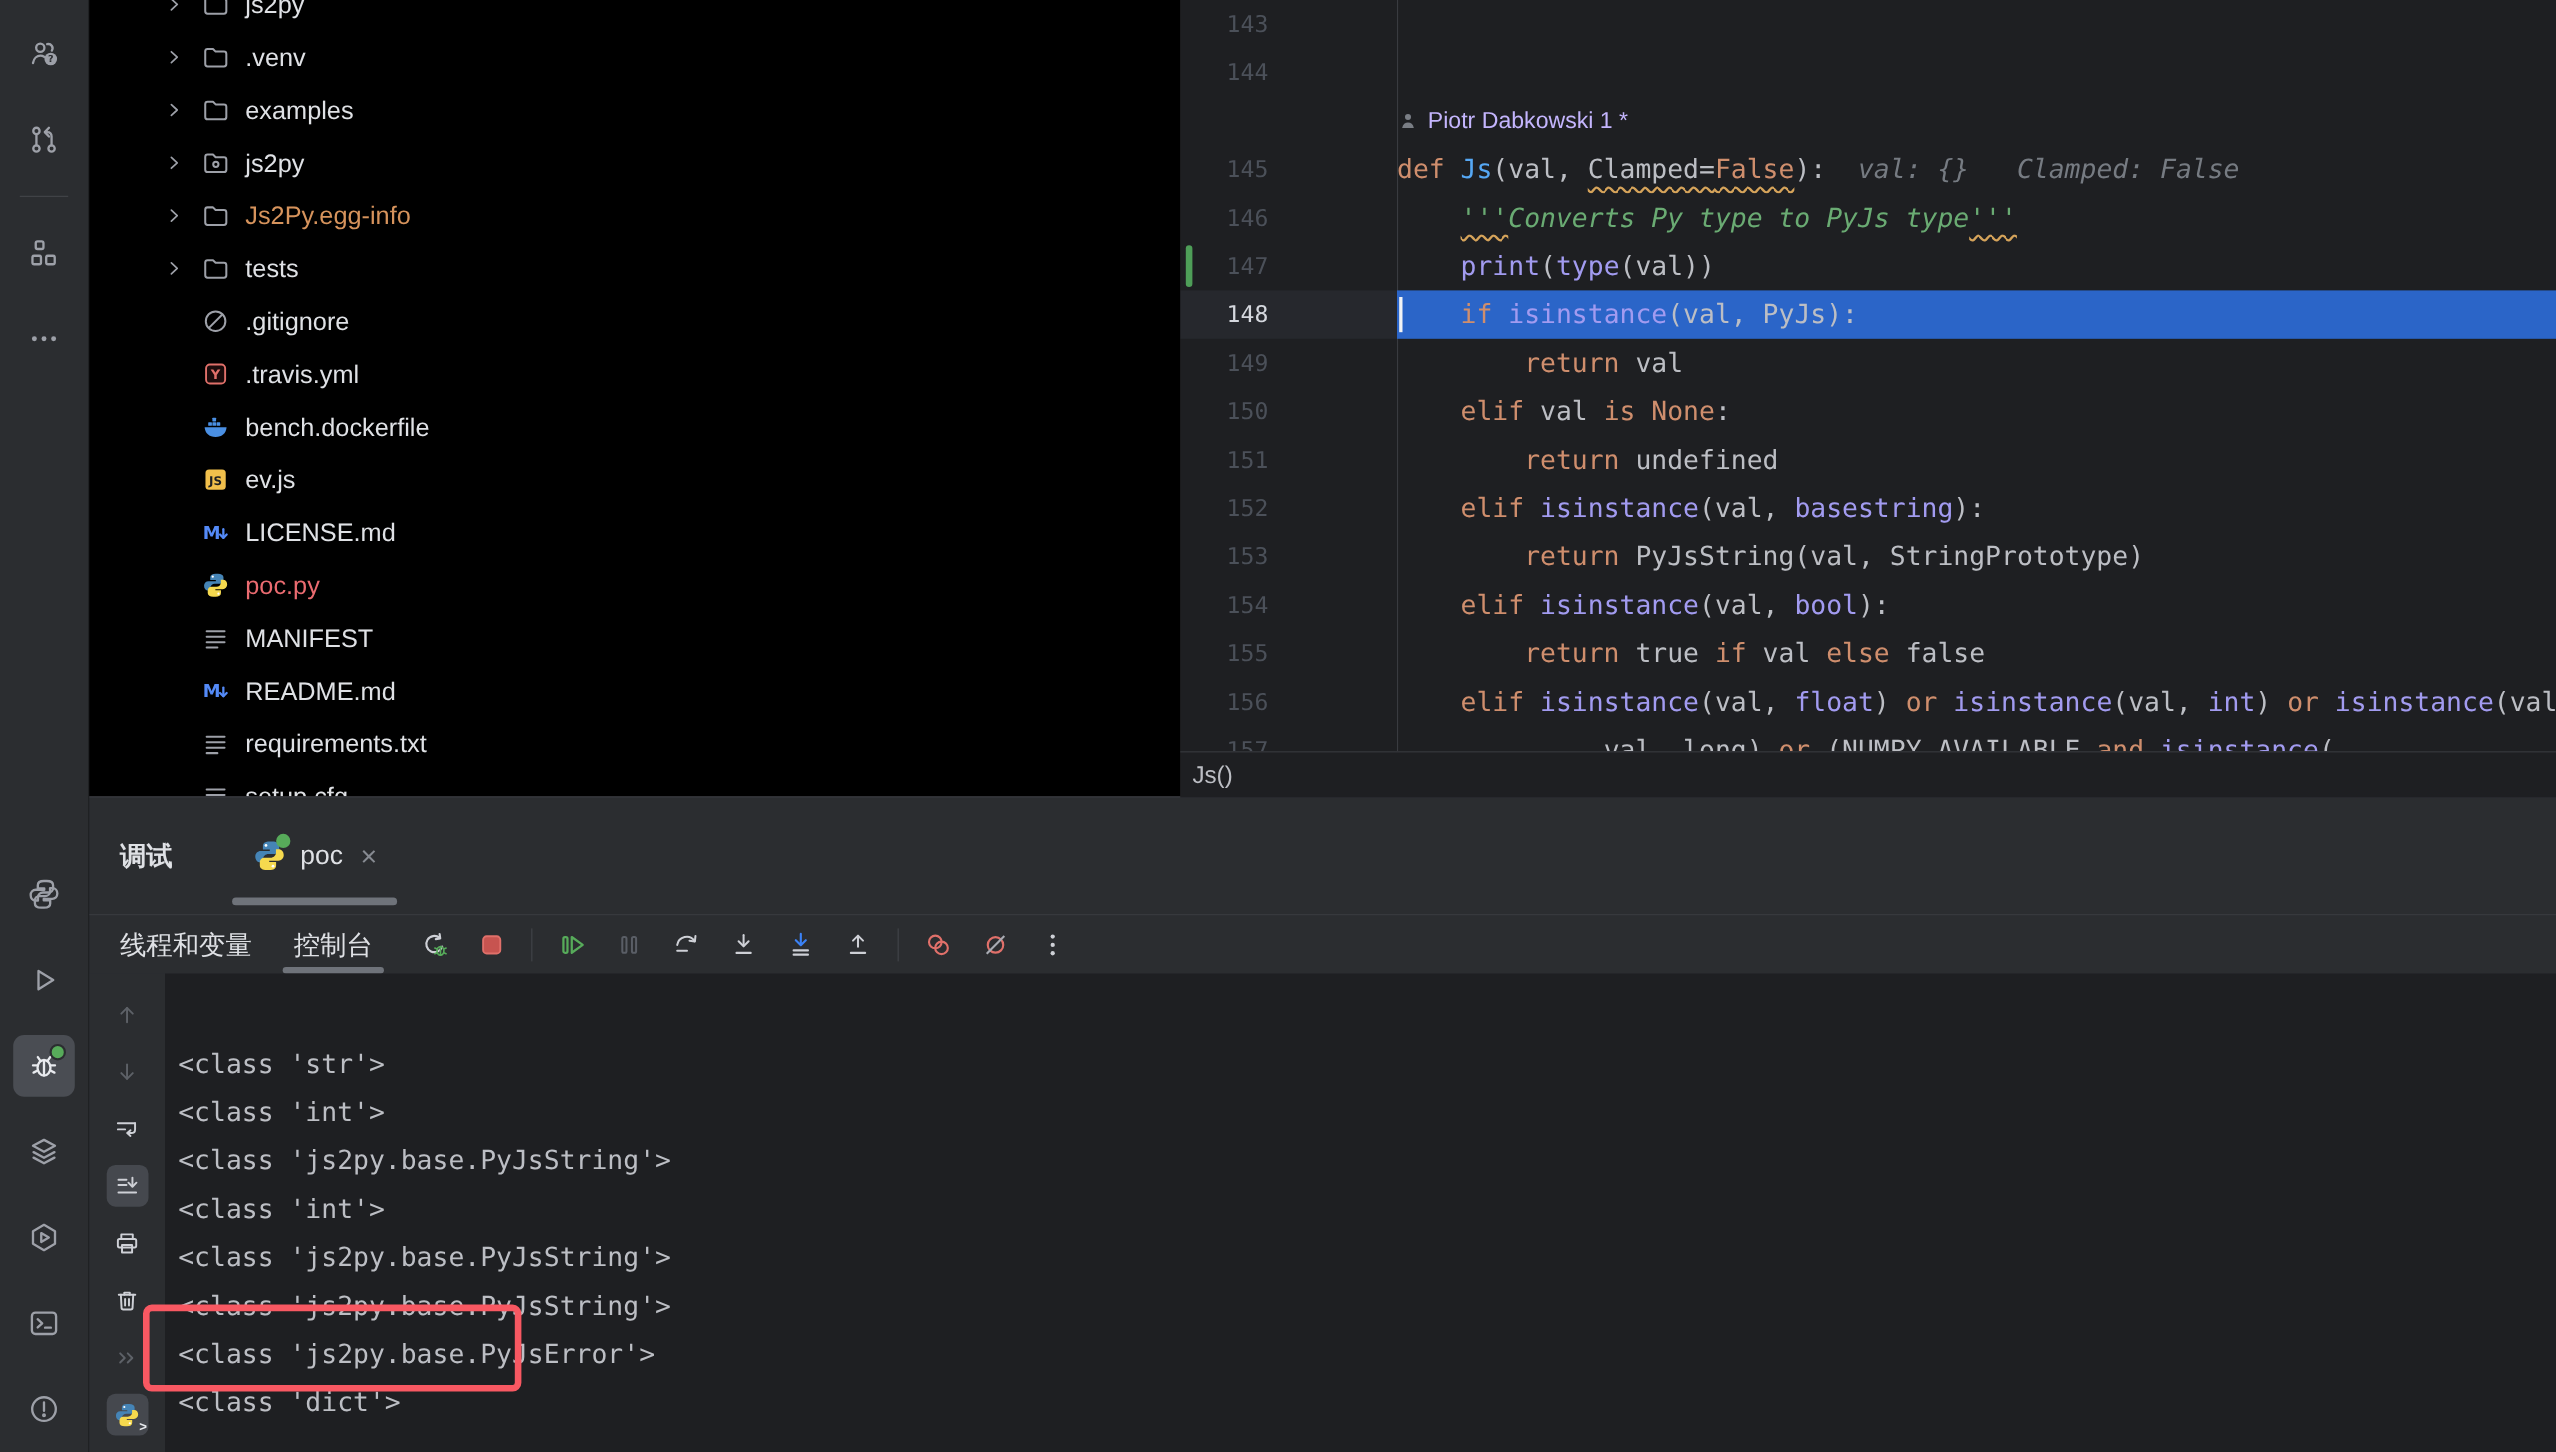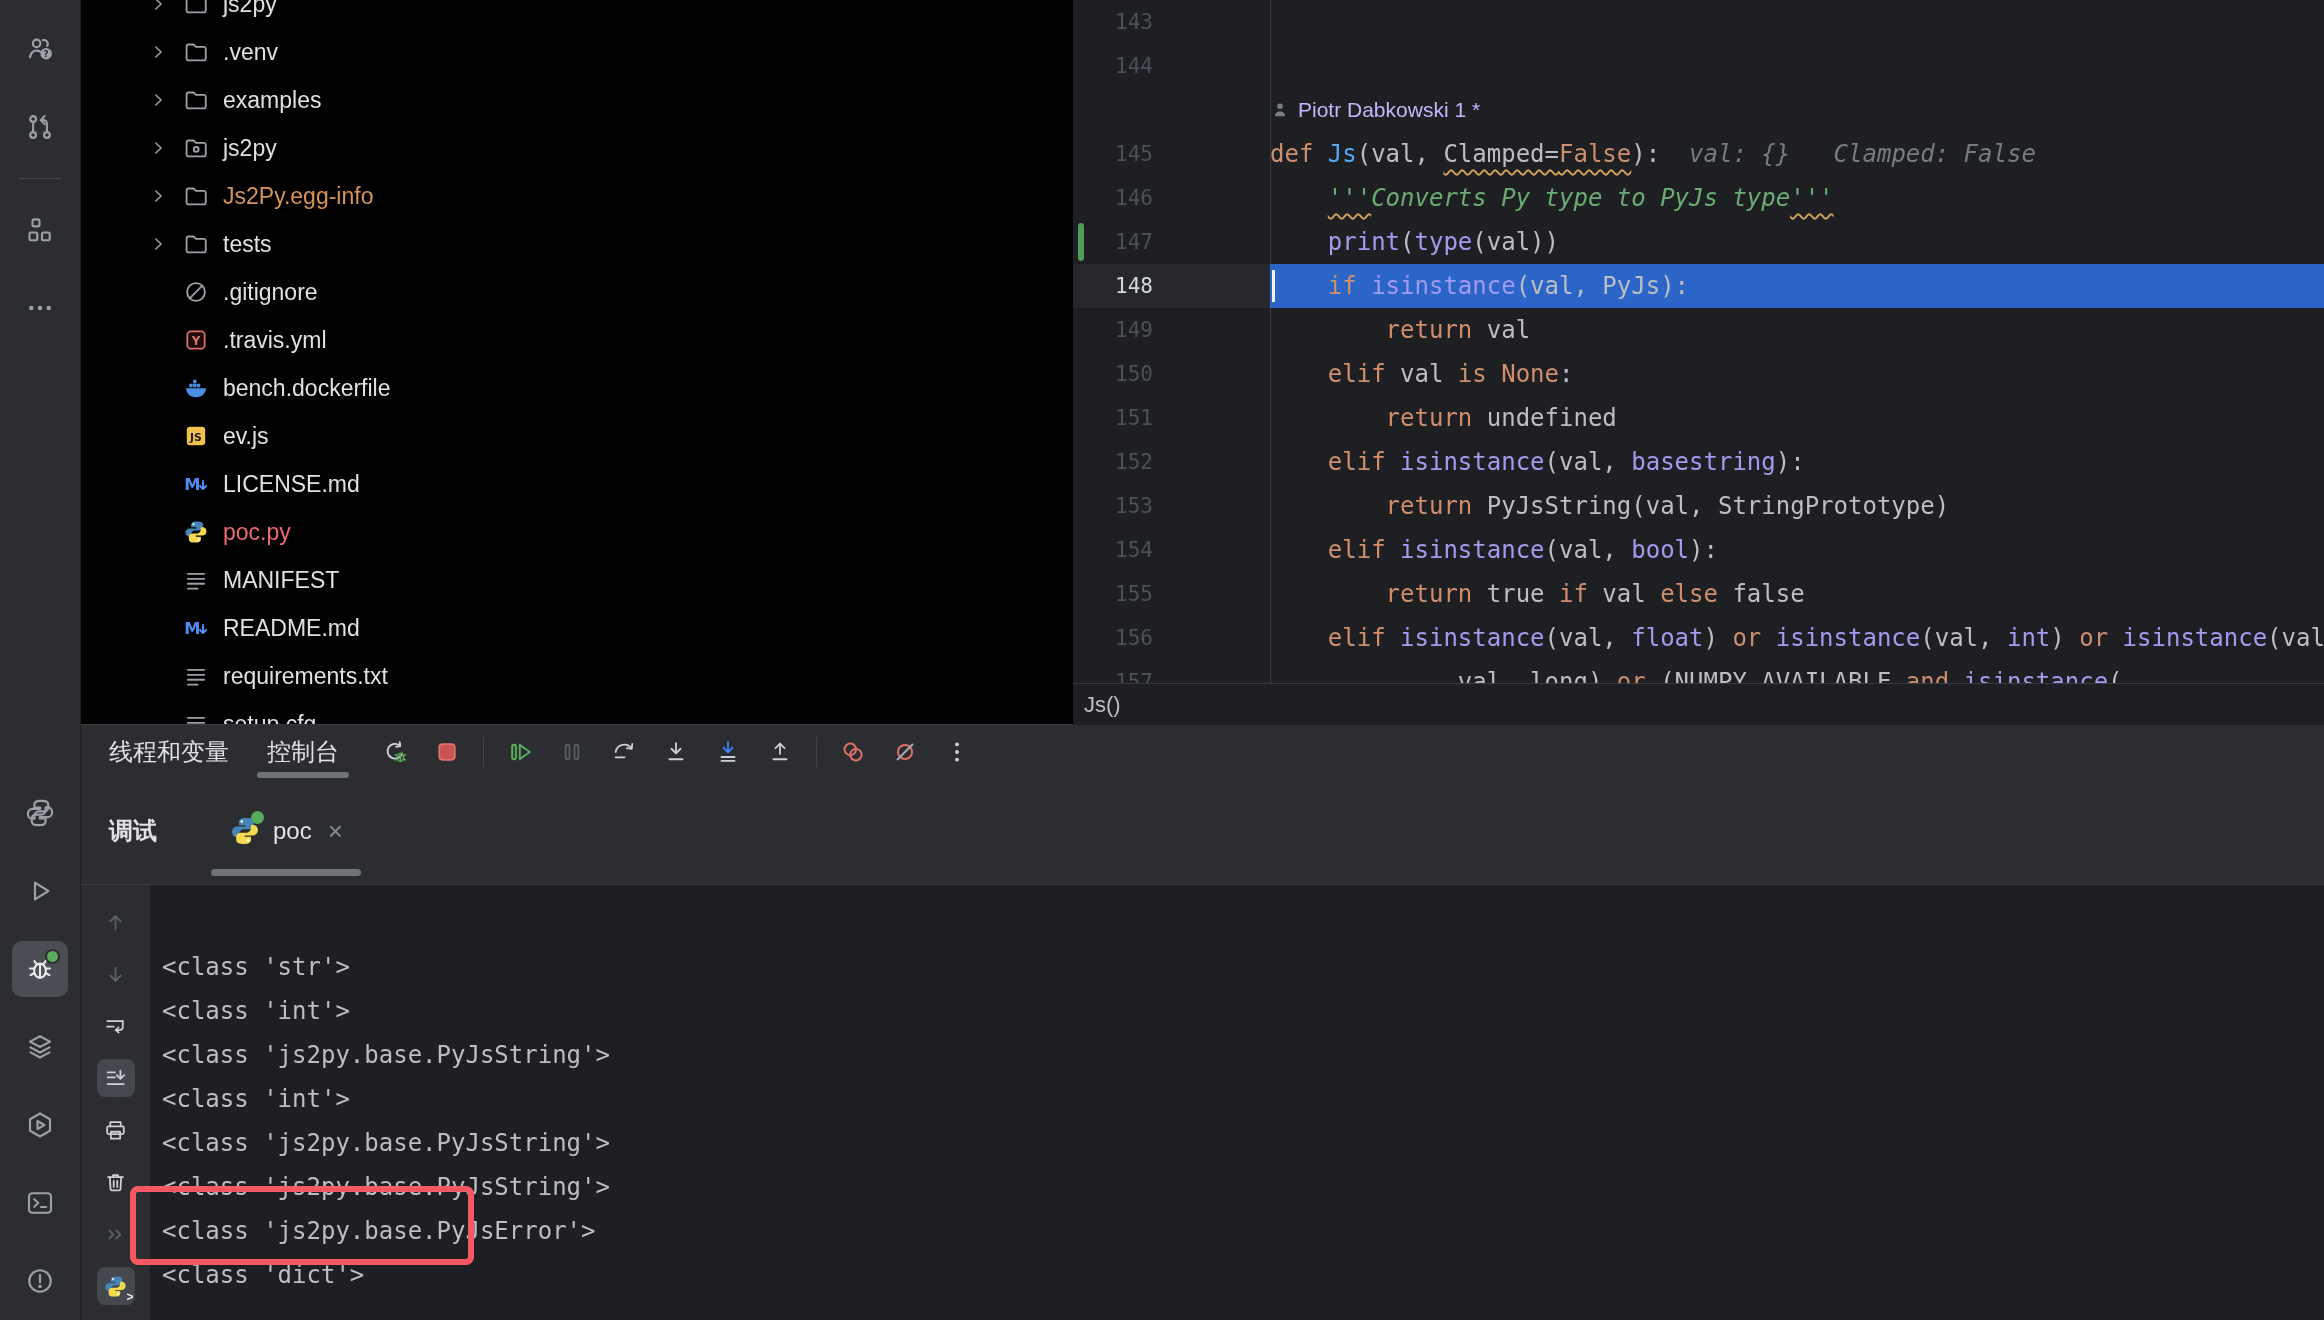--- a/index.html
+++ b/index.html
@@ -452,20 +452,37 @@
         <div class="crow"><div class="gut"><span class="num">156</span></div><div class="codeline"><span class="tok-t">    </span><span class="tok-k">elif </span><span class="tok-b">isinstance</span><span class="tok-t">(val, </span><span class="tok-b">float</span><span class="tok-t">) </span><span class="tok-k">or </span><span class="tok-b">isinstance</span><span class="tok-t">(val, </span><span class="tok-b">int</span><span class="tok-t">) </span><span class="tok-k">or </span><span class="tok-b">isinstance</span><span class="tok-t">(val,</span></div></div>
         <div class="crow"><div class="gut"><span class="num">157</span></div><div class="codeline"><span class="tok-t">             </span><span class="tok-t">val, long) </span><span class="tok-k">or </span><span class="tok-t">(NUMPY_AVAILABLE </span><span class="tok-k">and </span><span class="tok-b wavy">isinstance</span><span class="tok-t wavy">(</span></div></div>
       </div>
   </section>
 
   <div id="breadcrumb">
     <span>Js()</span>
   </div>
 
   <section id="tool-window">
+    <div id="tw-tabbar">
+      <span id="tw-title">调试</span>
+      <div id="session-tab">
+        <span class="pyico">
+            <svg viewBox="0 0 24 24">
+              <path d="M12 2.3c-2.7 0-4.5 1-4.5 3.1v2.3h4.7v1H6c-2.1 0-3.7 1.6-3.7 3.8 0 2.3 1.4 4 3.5 4h1.8v-2.4c0-1.9 1.7-3.4 3.7-3.4h4.2c1.7 0 3.1-1.4 3.1-3.1V5.4c0-2-1.9-3.1-4.6-3.1z" fill="#4584b6"></path>
+              <path d="M12 21.7c2.7 0 4.5-1 4.5-3.1v-2.3h-4.7v-1H18c2.1 0 3.7-1.6 3.7-3.8 0-2.3-1.4-4-3.5-4h-1.8v2.4c0 1.9-1.7 3.4-3.7 3.4H8.5c-1.7 0-3.1 1.4-3.1 3.1v2.2c0 2 1.9 3.1 4.6 3.1z" fill="#f5d94e"></path>
+              <circle cx="9.6" cy="4.9" r=".95" fill="#fff"></circle>
+              <circle cx="14.4" cy="19.1" r=".95" fill="#fff"></circle>
+            </svg>
+            <span class="dot"></span>
+          </span>
+        <span id="session-label">poc</span>
+        <span id="session-close">×</span>
+        <span id="session-pill"></span>
+      </div>
+    </div>
     <div id="tw-toolbar">
       <span class="view-tab" id="view-tab-0">线程和变量</span>
       <span class="view-tab sel" id="view-tab-1">控制台</span>
       <div id="dbg-icons">
           <div class="tb-btn">
             <svg viewBox="0 0 24 24" fill="none" stroke-linecap="round" stroke-linejoin="round">
               <path d="M18.4 13.4A6.8 6.8 0 1 1 16.2 6" stroke="#ced0d6" stroke-width="1.8"></path>
               <path d="M16.3 2.9l.5 3.7-3.7.6" stroke="#ced0d6" stroke-width="1.8"></path>
               <g stroke="#57ab5a" stroke-width="1.4">
                 <ellipse cx="17" cy="17" rx="2.9" ry="3.6"></ellipse>
@@ -539,37 +556,20 @@
           </div>
           <div class="tb-btn">
             <svg viewBox="0 0 24 24" fill="currentColor">
               <circle cx="12" cy="5" r="1.8"></circle>
               <circle cx="12" cy="12" r="1.8"></circle>
               <circle cx="12" cy="19" r="1.8"></circle>
             </svg>
           </div>
         </div>
     </div>
-    <div id="tw-tabbar">
-      <span id="tw-title">调试</span>
-      <div id="session-tab">
-        <span class="pyico">
-            <svg viewBox="0 0 24 24">
-              <path d="M12 2.3c-2.7 0-4.5 1-4.5 3.1v2.3h4.7v1H6c-2.1 0-3.7 1.6-3.7 3.8 0 2.3 1.4 4 3.5 4h1.8v-2.4c0-1.9 1.7-3.4 3.7-3.4h4.2c1.7 0 3.1-1.4 3.1-3.1V5.4c0-2-1.9-3.1-4.6-3.1z" fill="#4584b6"></path>
-              <path d="M12 21.7c2.7 0 4.5-1 4.5-3.1v-2.3h-4.7v-1H18c2.1 0 3.7-1.6 3.7-3.8 0-2.3-1.4-4-3.5-4h-1.8v2.4c0 1.9-1.7 3.4-3.7 3.4H8.5c-1.7 0-3.1 1.4-3.1 3.1v2.2c0 2 1.9 3.1 4.6 3.1z" fill="#f5d94e"></path>
-              <circle cx="9.6" cy="4.9" r=".95" fill="#fff"></circle>
-              <circle cx="14.4" cy="19.1" r=".95" fill="#fff"></circle>
-            </svg>
-            <span class="dot"></span>
-          </span>
-        <span id="session-label">poc</span>
-        <span id="session-close">×</span>
-        <span id="session-pill"></span>
-      </div>
-    </div>
     <div id="console-gutter">
         <div class="cg-btn dim">
           <svg viewBox="0 0 24 24" fill="none" stroke="currentColor" stroke-width="1.7" stroke-linecap="round" stroke-linejoin="round">
             <path d="M12 18.5V6"></path>
             <path d="M7 11l5-5 5 5"></path>
           </svg>
         </div>
         <div class="cg-btn dim">
           <svg viewBox="0 0 24 24" fill="none" stroke="currentColor" stroke-width="1.7" stroke-linecap="round" stroke-linejoin="round">
             <path d="M12 5.5V18"></path>

